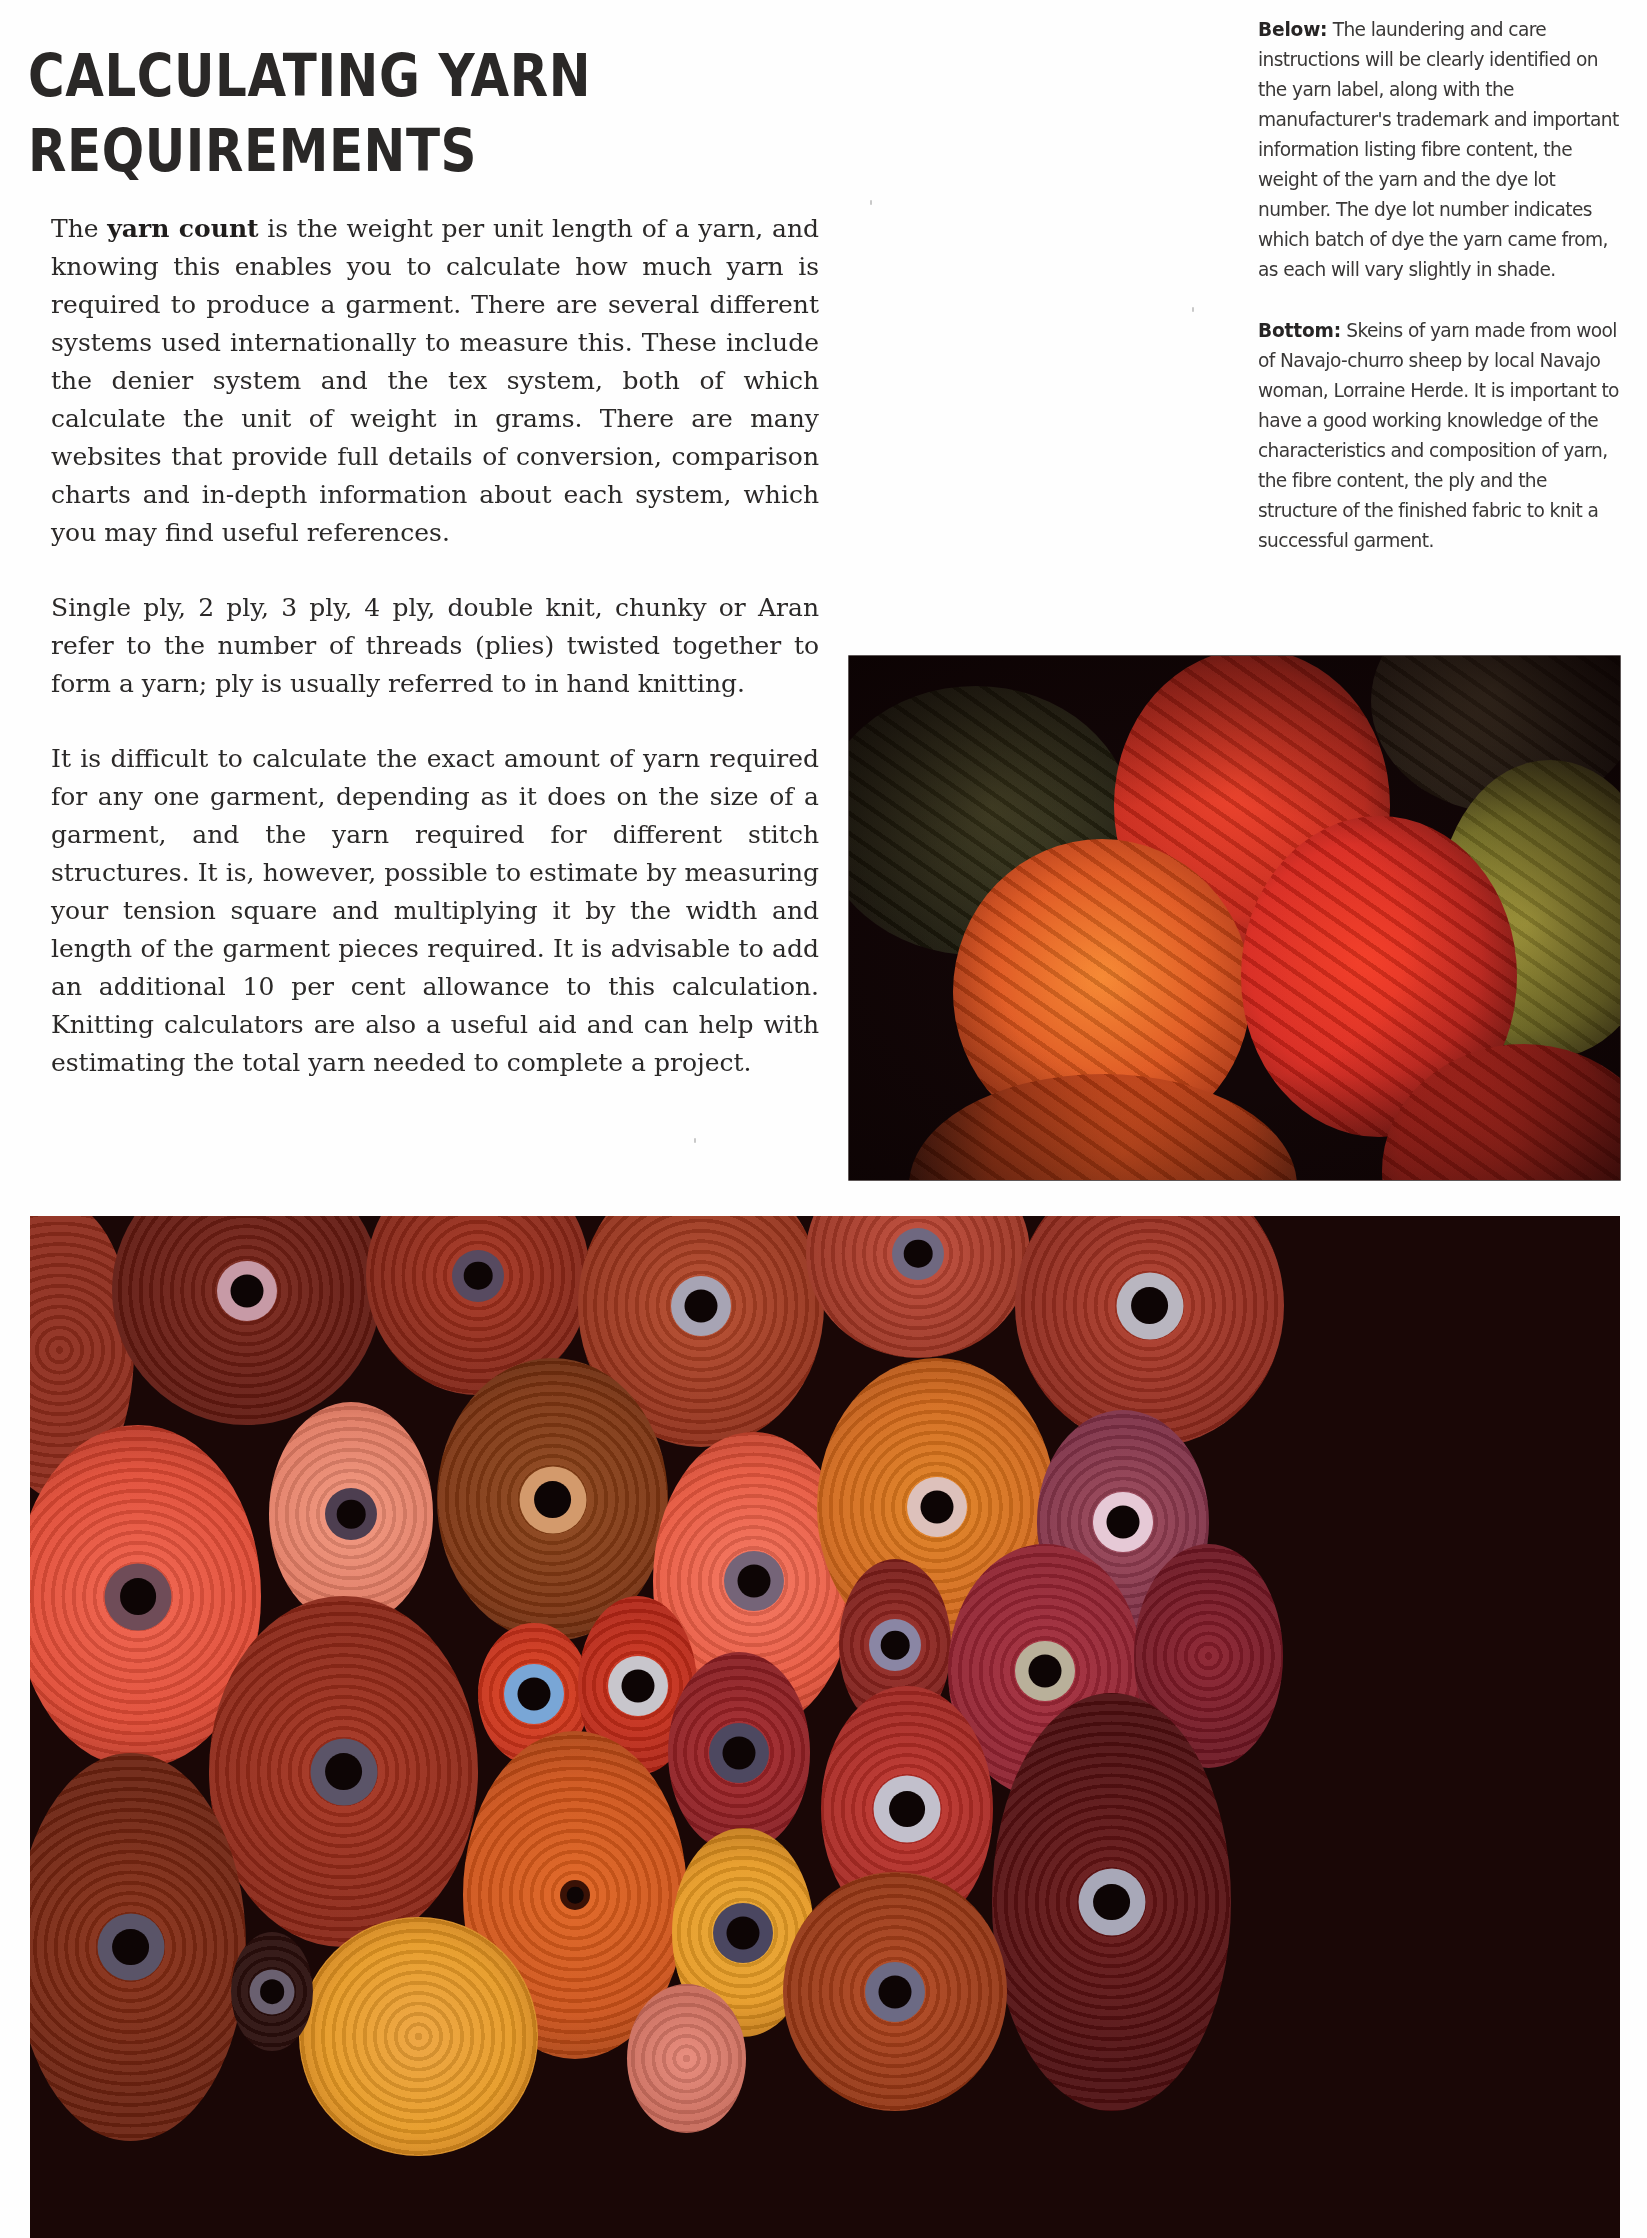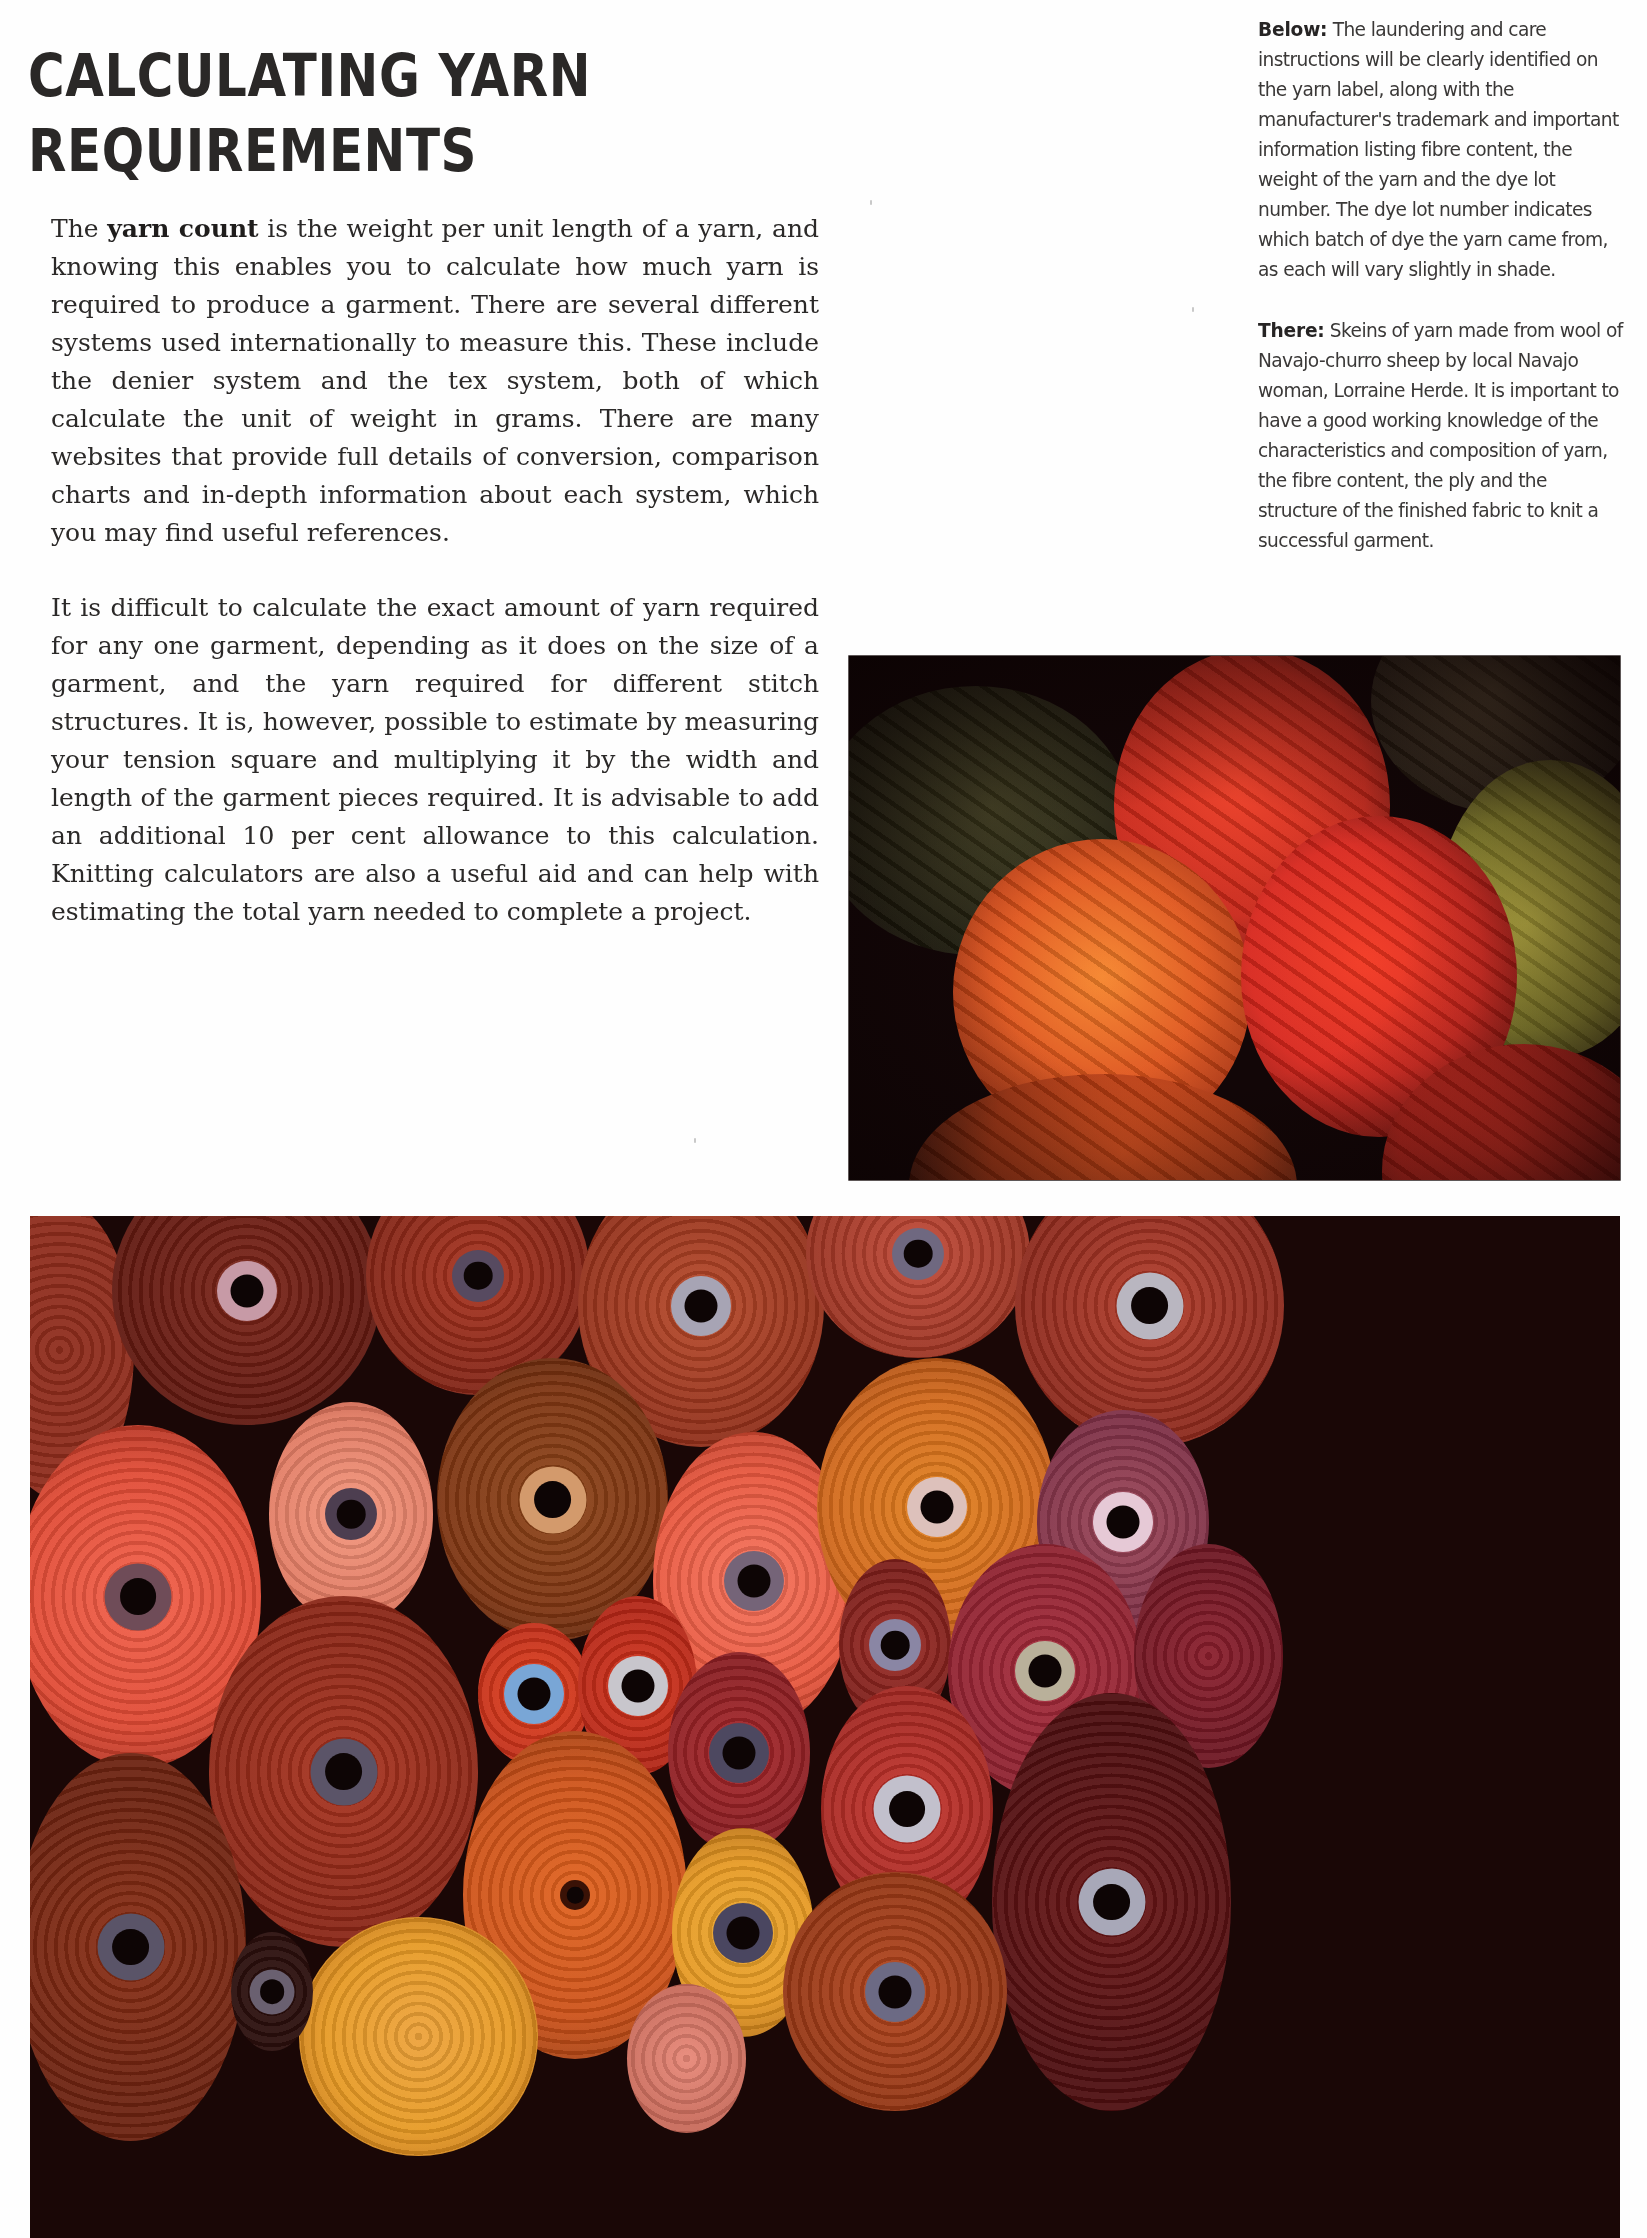--- a/index.html
+++ b/index.html
@@ -77,26 +77,27 @@
 
 <div class="page">
 
   <h1 class="headline">
     <span>CALCULATING YARN</span>
     <span>REQUIREMENTS</span>
   </h1>
 
   <div class="body-col">
     <p><span>The </span><b>yarn count</b><span> is the weight per unit length of a yarn, and knowing this enables you to calculate how much yarn is required to produce a garment. There are several different systems used internationally to measure this. These include the denier system and the tex system, both of which calculate the unit of weight in grams. There are many websites that provide full details of conversion, comparison charts and in-depth information about each system, which you may find useful references.</span></p>
+    <p>Single ply, 2 ply, 3 ply, 4 ply, double knit, chunky or Aran refer to the number of threads (plies) twisted together to form a yarn; ply is usually referred to in hand knitting.</p>
     <p>It is difficult to calculate the exact amount of yarn required for any one garment, depending as it does on the size of a garment, and the yarn required for different stitch structures. It is, however, possible to estimate by measuring your tension square and multiplying it by the width and length of the garment pieces required. It is advisable to add an additional 10 per cent allowance to this calculation. Knitting calculators are also a useful aid and can help with estimating the total yarn needed to complete a project.</p>
   </div>
 
   <div class="captions">
     <p><span class="cap-label">Below:</span><span> The laundering and care instructions will be clearly identified on the yarn label, along with the manufacturer's trademark and important information listing fibre content, the weight of the yarn and the dye lot number. The dye lot number indicates which batch of dye the yarn came from, as each will vary slightly in shade.</span></p>
-    <p><span class="cap-label">There:</span><span> Skeins of yarn made from wool of Navajo-churro sheep by local Navajo woman, Lorraine Herde. It is important to have a good working knowledge of the characteristics and composition of yarn, the fibre content, the ply and the structure of the finished fabric to knit a successful garment.</span></p>
+    <p><span class="cap-label">Bottom:</span><span> Skeins of yarn made from wool of Navajo-churro sheep by local Navajo woman, Lorraine Herde. It is important to have a good working knowledge of the characteristics and composition of yarn, the fibre content, the ply and the structure of the finished fabric to knit a successful garment.</span></p>
   </div>
 
   <div class="photo-balls">
     <div class="ball" style="left:-30px;top:30px;width:313px;height:269px;background:radial-gradient(circle at 55% 45%,#3d3a1c,#1c1a0c 65%,#120607);"></div>
     <div class="ball" style="left:522px;top:-67px;width:269px;height:224px;background:radial-gradient(circle at 45% 45%,#4a3a26,#241a10 65%,#120607);"></div>
     <div class="ball" style="left:265px;top:-7.5px;width:276px;height:313px;background:radial-gradient(circle at 45% 45%,#ec3a22,#c82618 55%,#6e120c 85%,#2a0606);"></div>
     <div class="ball" style="left:589px;top:104px;width:224px;height:298px;background:radial-gradient(circle at 40% 55%,#c2b640,#8f8a2c 50%,#4a4418 80%,#1a1408);"></div>
     <div class="ball" style="left:104px;top:183px;width:298px;height:306px;background:radial-gradient(circle at 50% 45%,#f6842a,#e0561c 45%,#a5300f 78%,#3a0c06);"></div>
     <div class="ball" style="left:392px;top:160px;width:276px;height:321px;background:radial-gradient(circle at 45% 45%,#f2361f,#d8261c 50%,#8e160f 80%,#2e0606);"></div>
     <div class="ball" style="left:533px;top:388px;width:283px;height:254px;background:radial-gradient(circle at 45% 40%,#e02a1c,#b51e14 50%,#5c0c08 85%,#1e0404);"></div>

